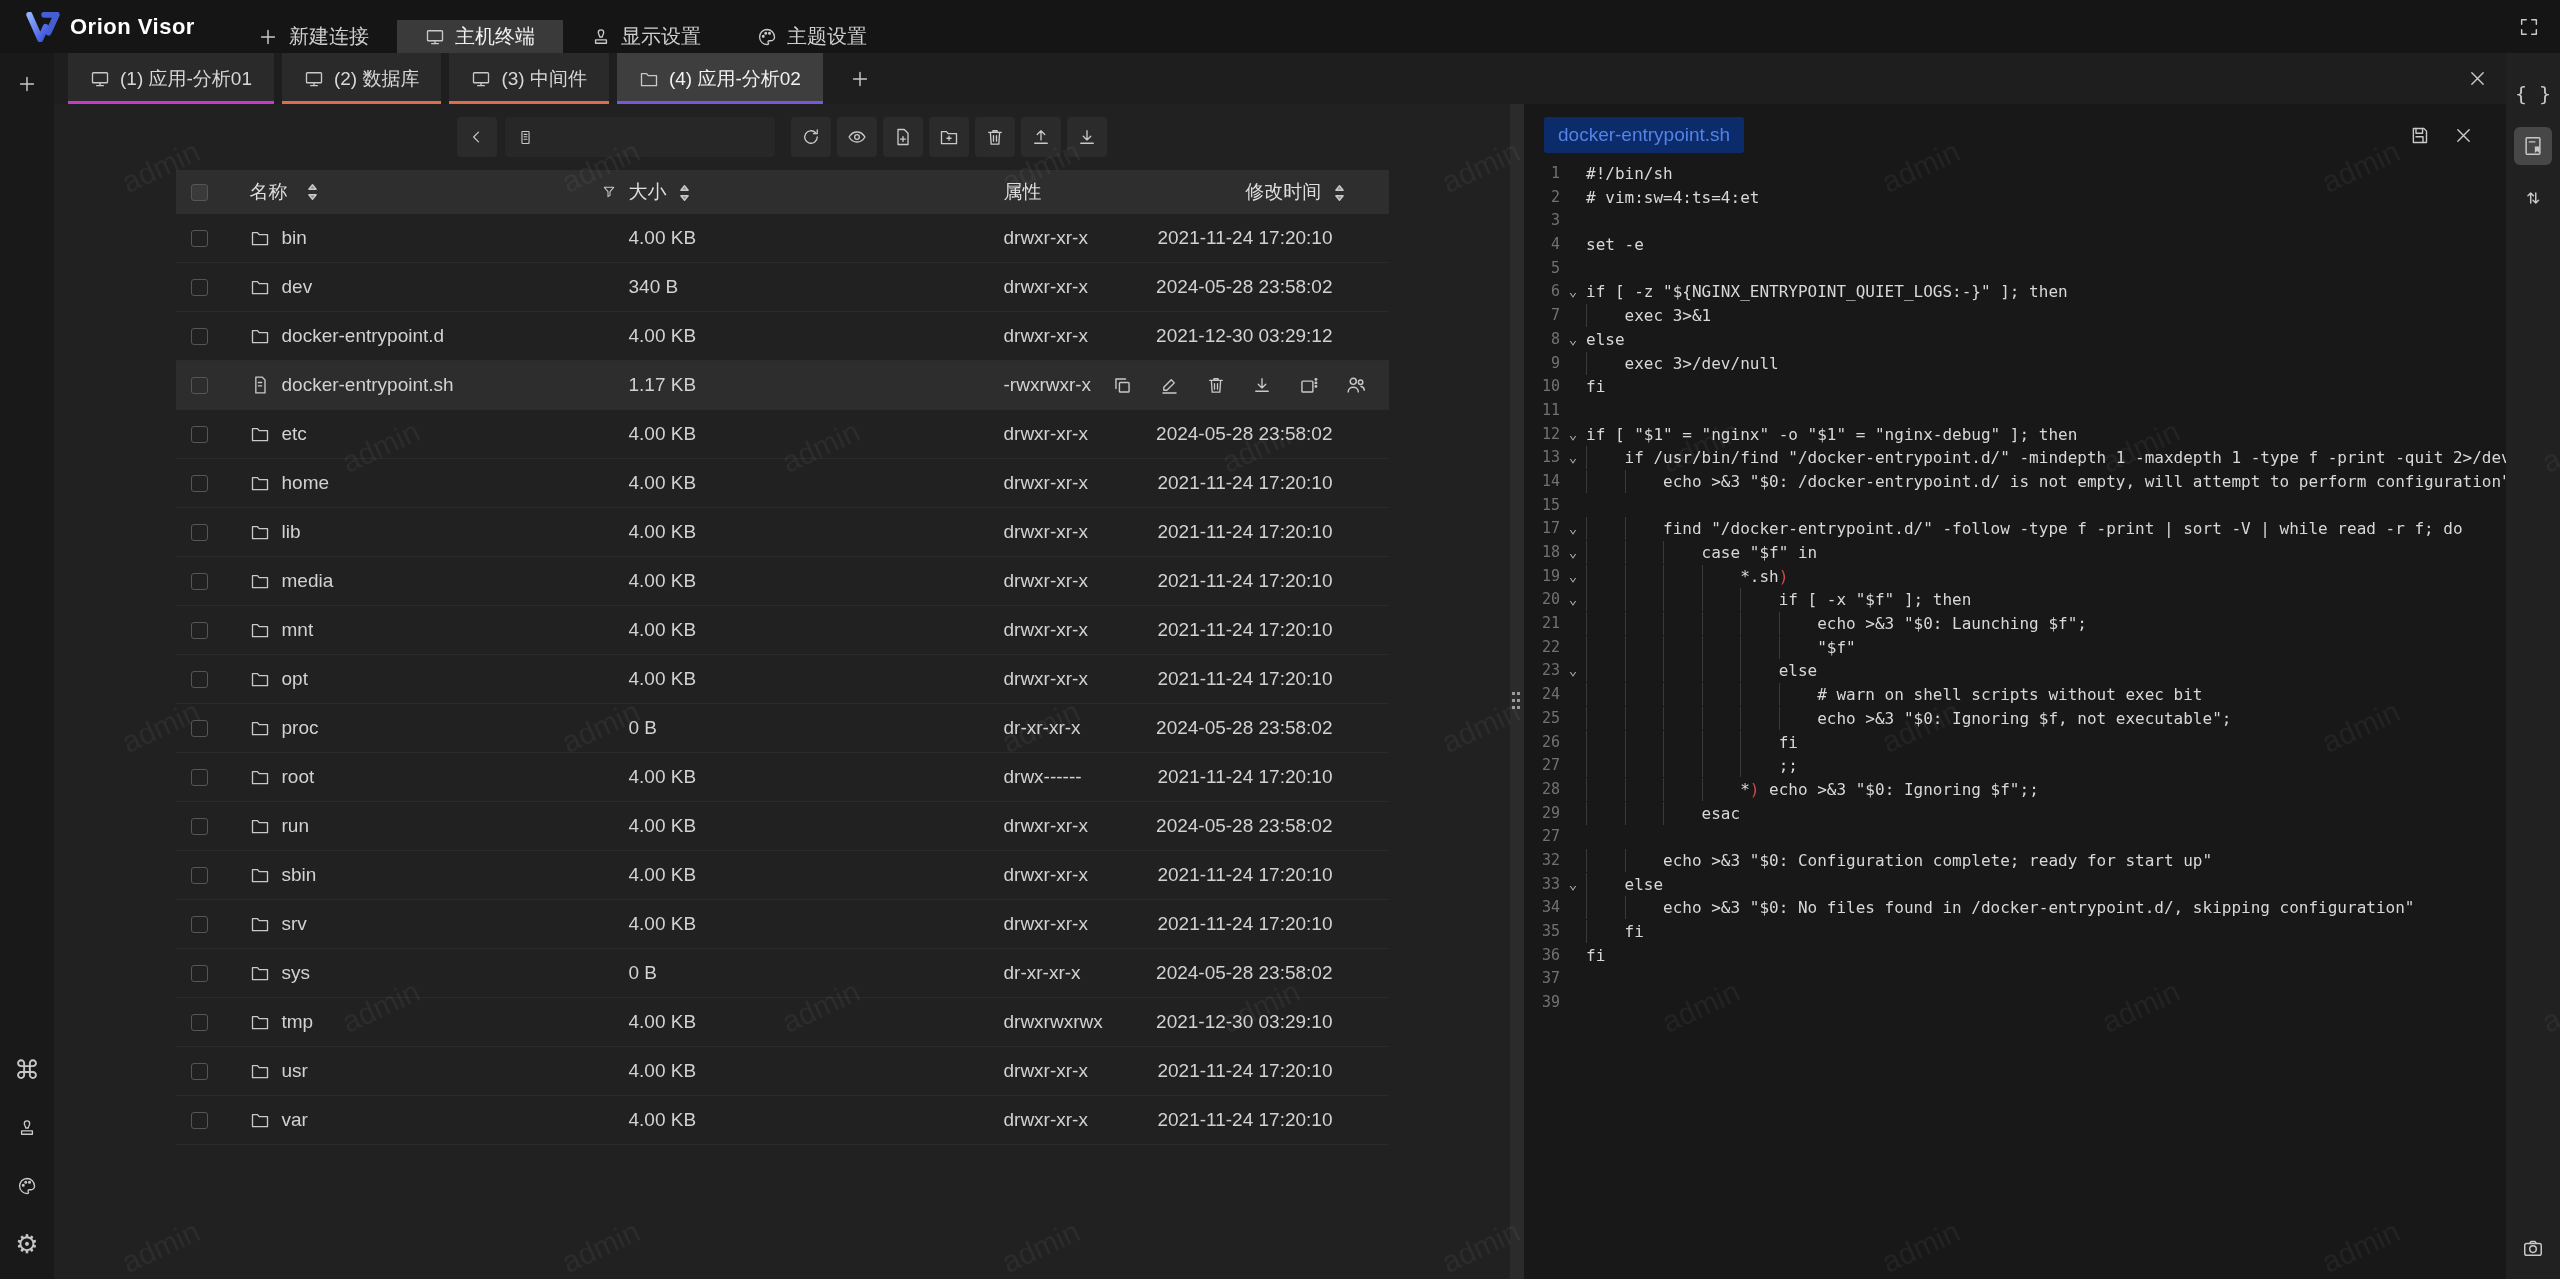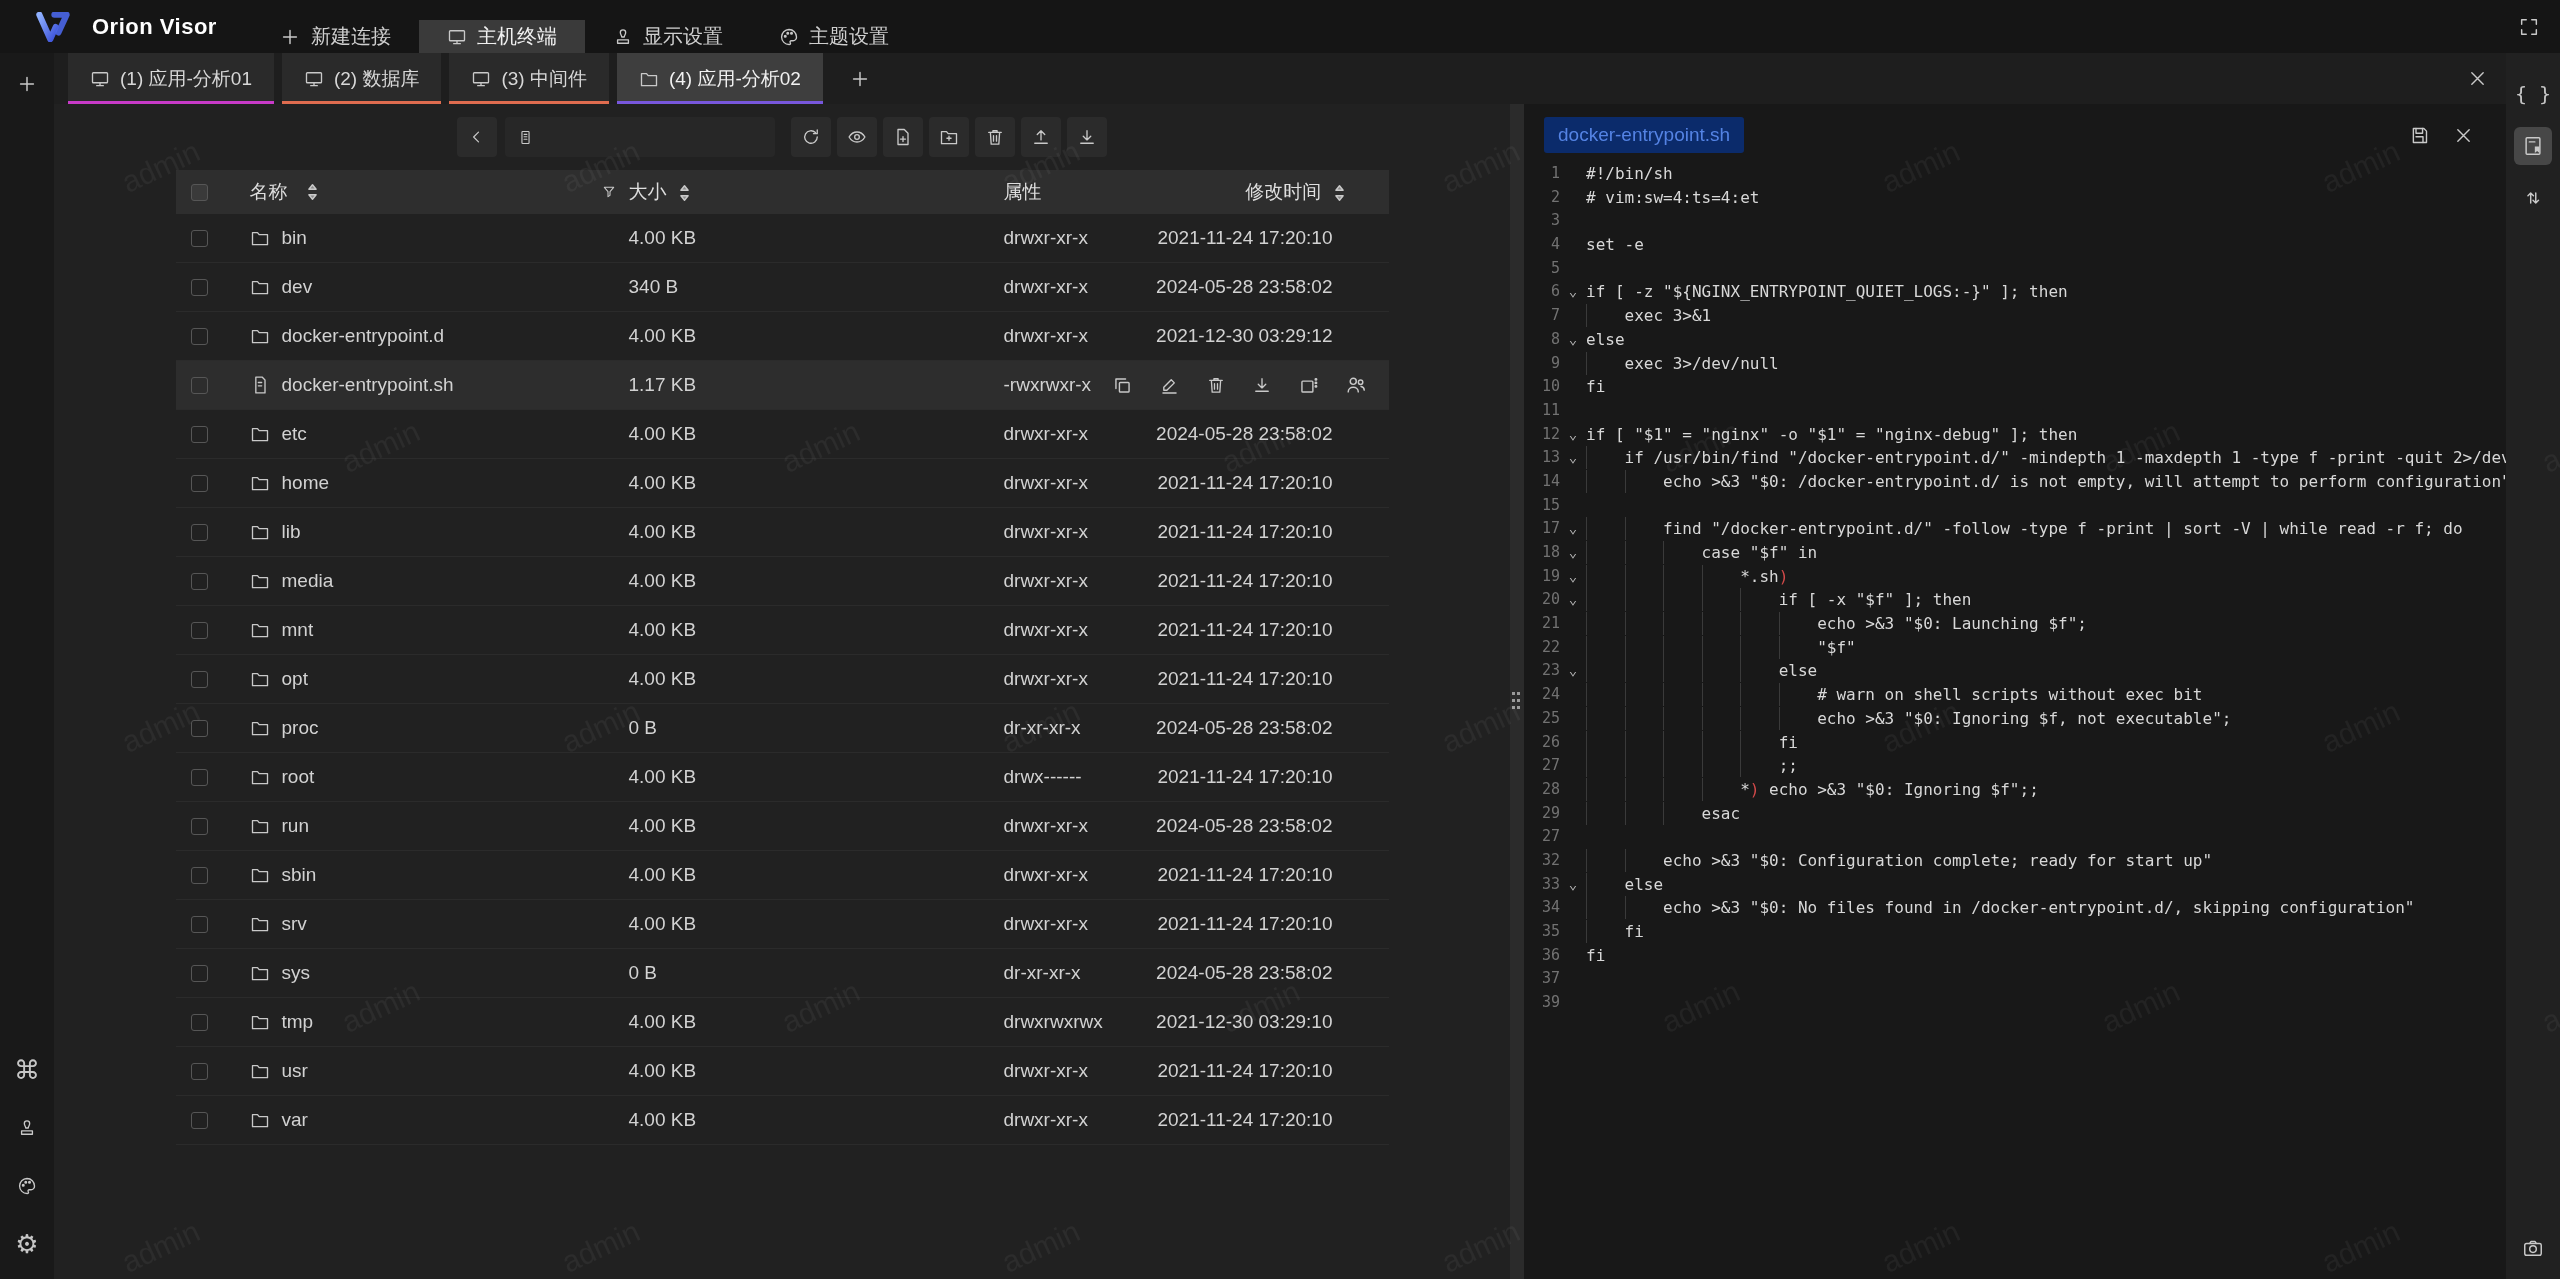--- a/index.html
+++ b/index.html
@@ -2,21 +2,21 @@
 <html><head>
 <meta charset="utf-8">
 <style>
   * { margin:0; padding:0; box-sizing:border-box; }
   html,body { width:2560px; height:1279px; overflow:hidden; background:#181818;
     font-family:"Liberation Sans", sans-serif; color:#d4d4d4; }
   .app { width:100%; height:100%; display:flex; flex-direction:column; position:relative; }
 
   
   .navbar { height:53px; background:#151515; display:flex; align-items:stretch; flex:none; }
-  .brand { display:flex; align-items:center; gap:22px; padding:0 34px 0 36px; }
+  .brand { display:flex; align-items:center; gap:10px; padding:0 34px 0 26px; }
   .brand-name { font-size:22px; font-weight:bold; color:#ffffff; letter-spacing:.5px; }
   .nav-item { display:flex; align-items:center; gap:10px; padding:0 28px; font-size:20px; color:#cfcfcf; cursor:pointer; }
   .nav-item.active { background:#3a3a3a; color:#f0f0f0; }
   .nav-spacer { flex:1; }
   .nav-right { display:flex; align-items:center; padding-right:20px; }
 
   
   .midrow { flex:1; display:flex; min-height:0; }
   .rail-left { width:54px; background:#191919; display:flex; flex-direction:column; align-items:center; flex:none; }
   .rail-right { width:54px; background:#212121; display:flex; flex-direction:column; align-items:center; flex:none; padding-top:22px; gap:14px; }

